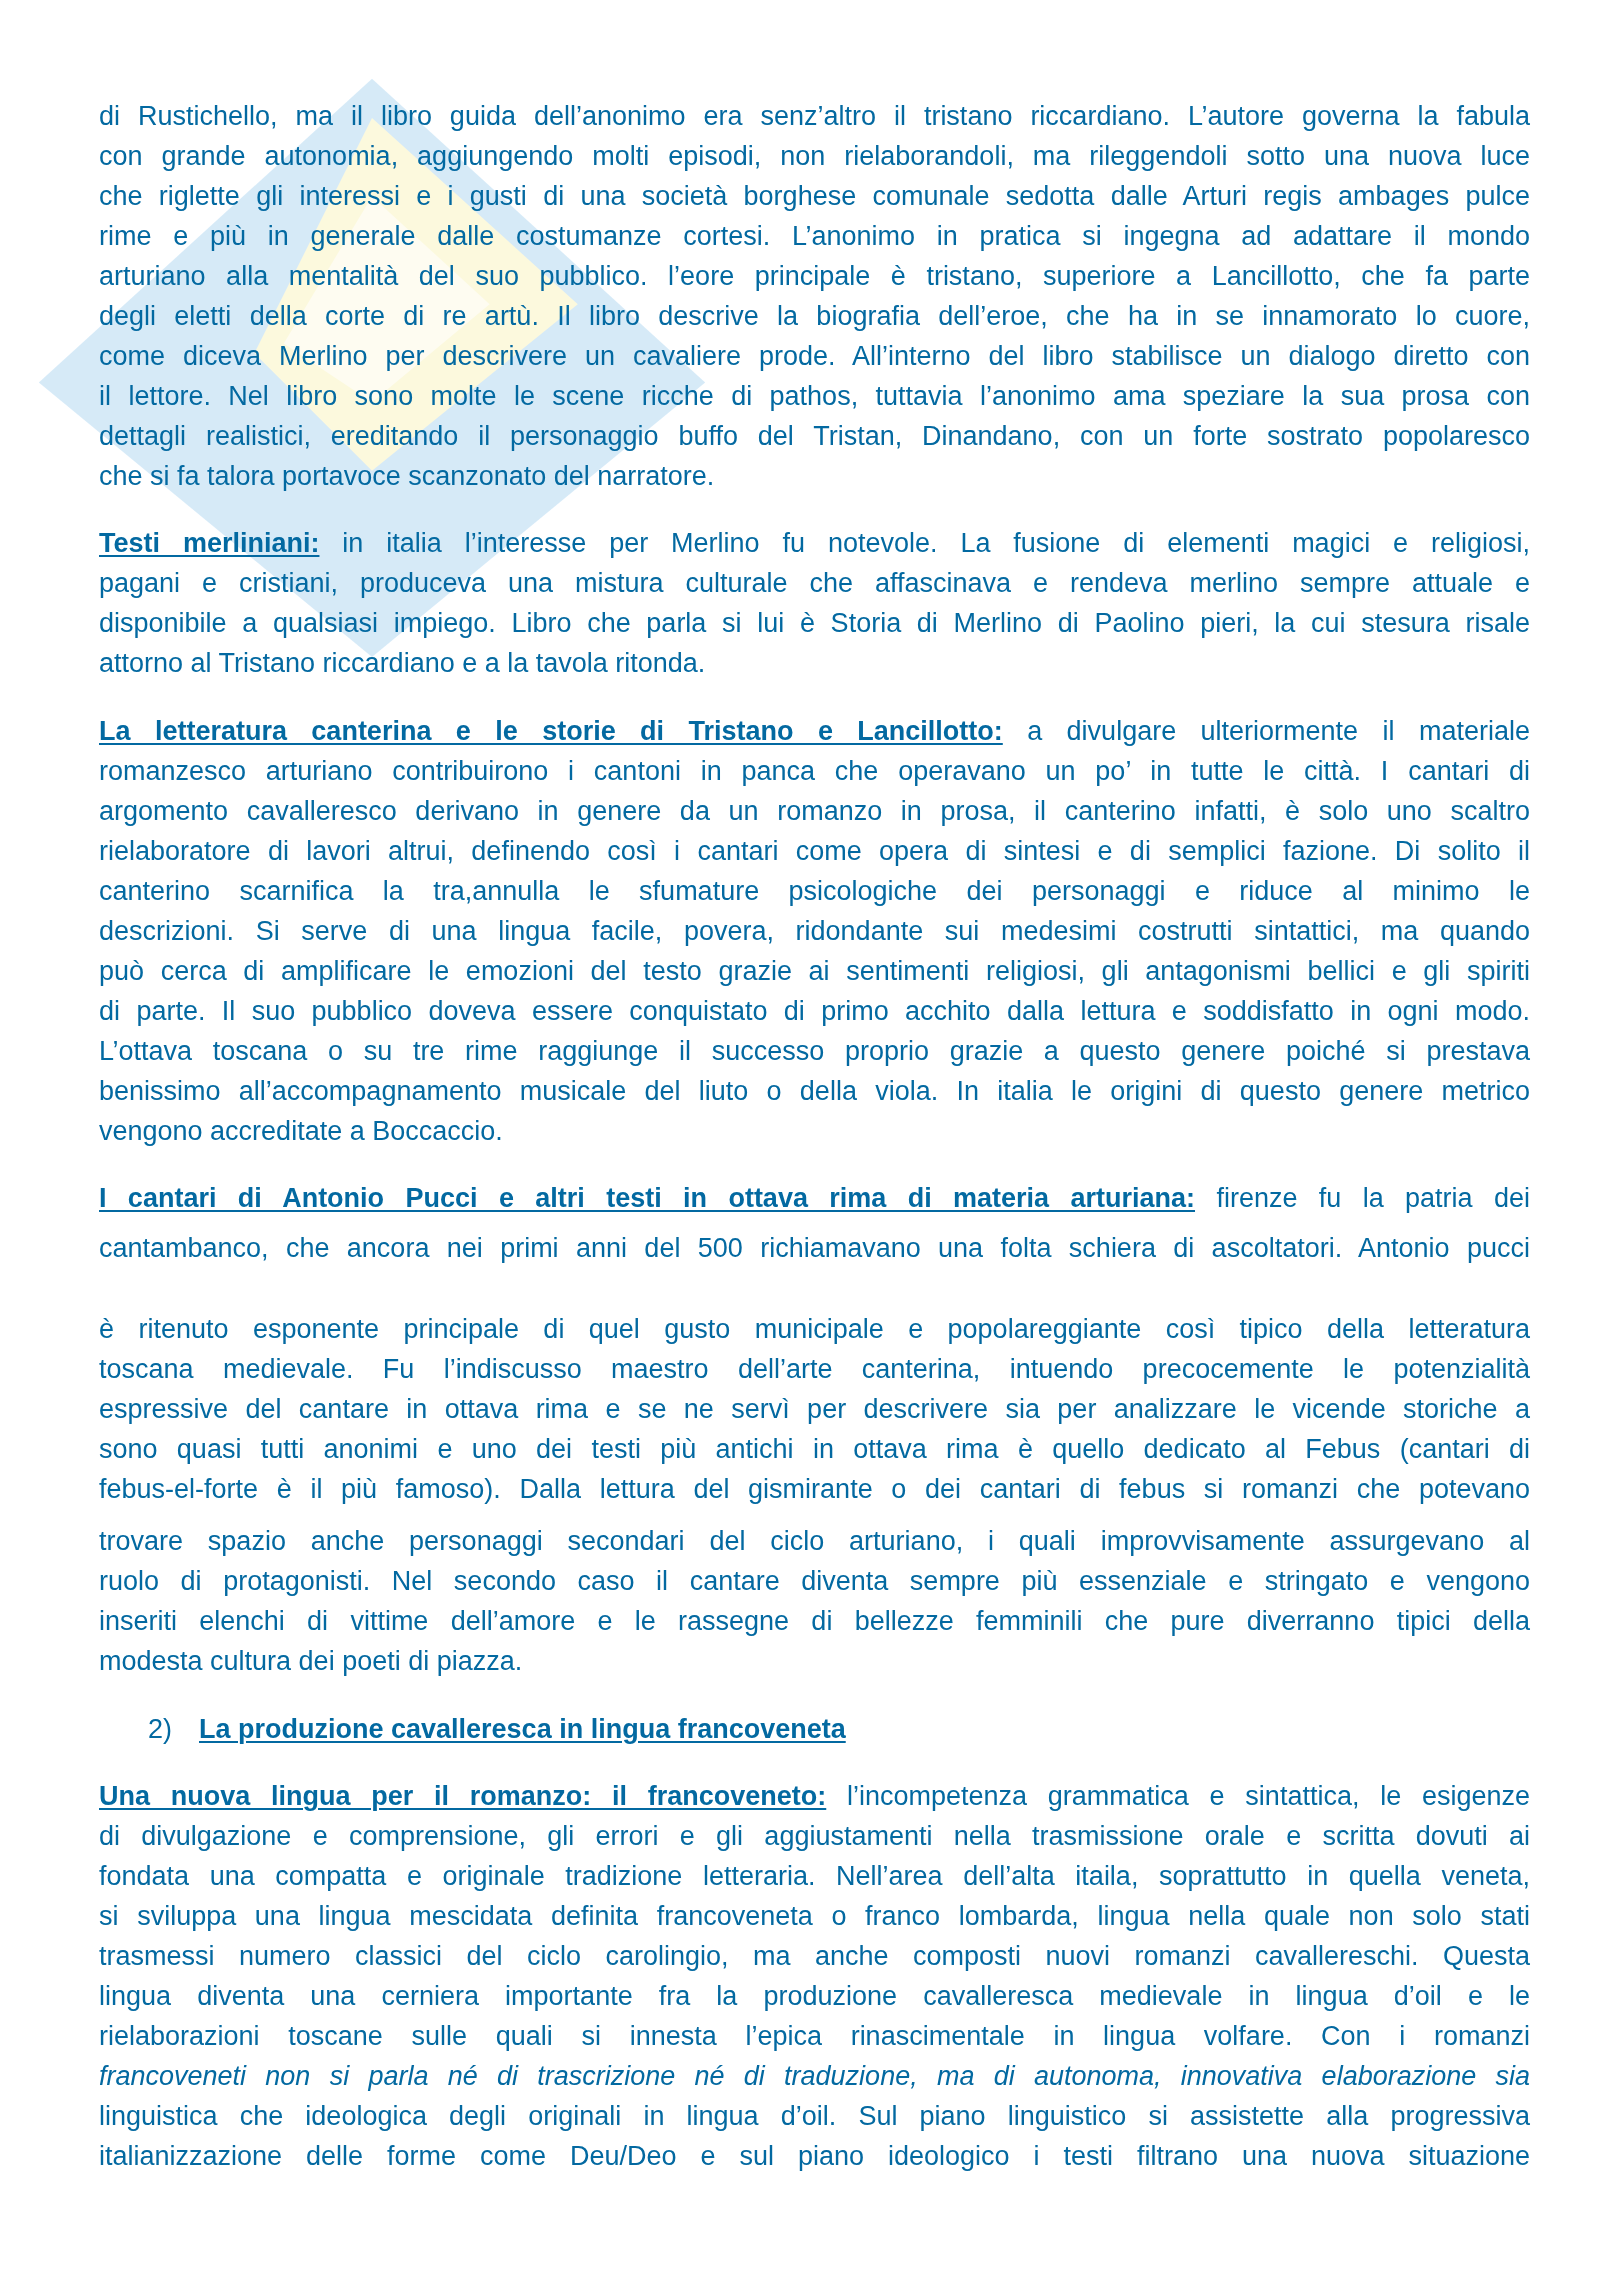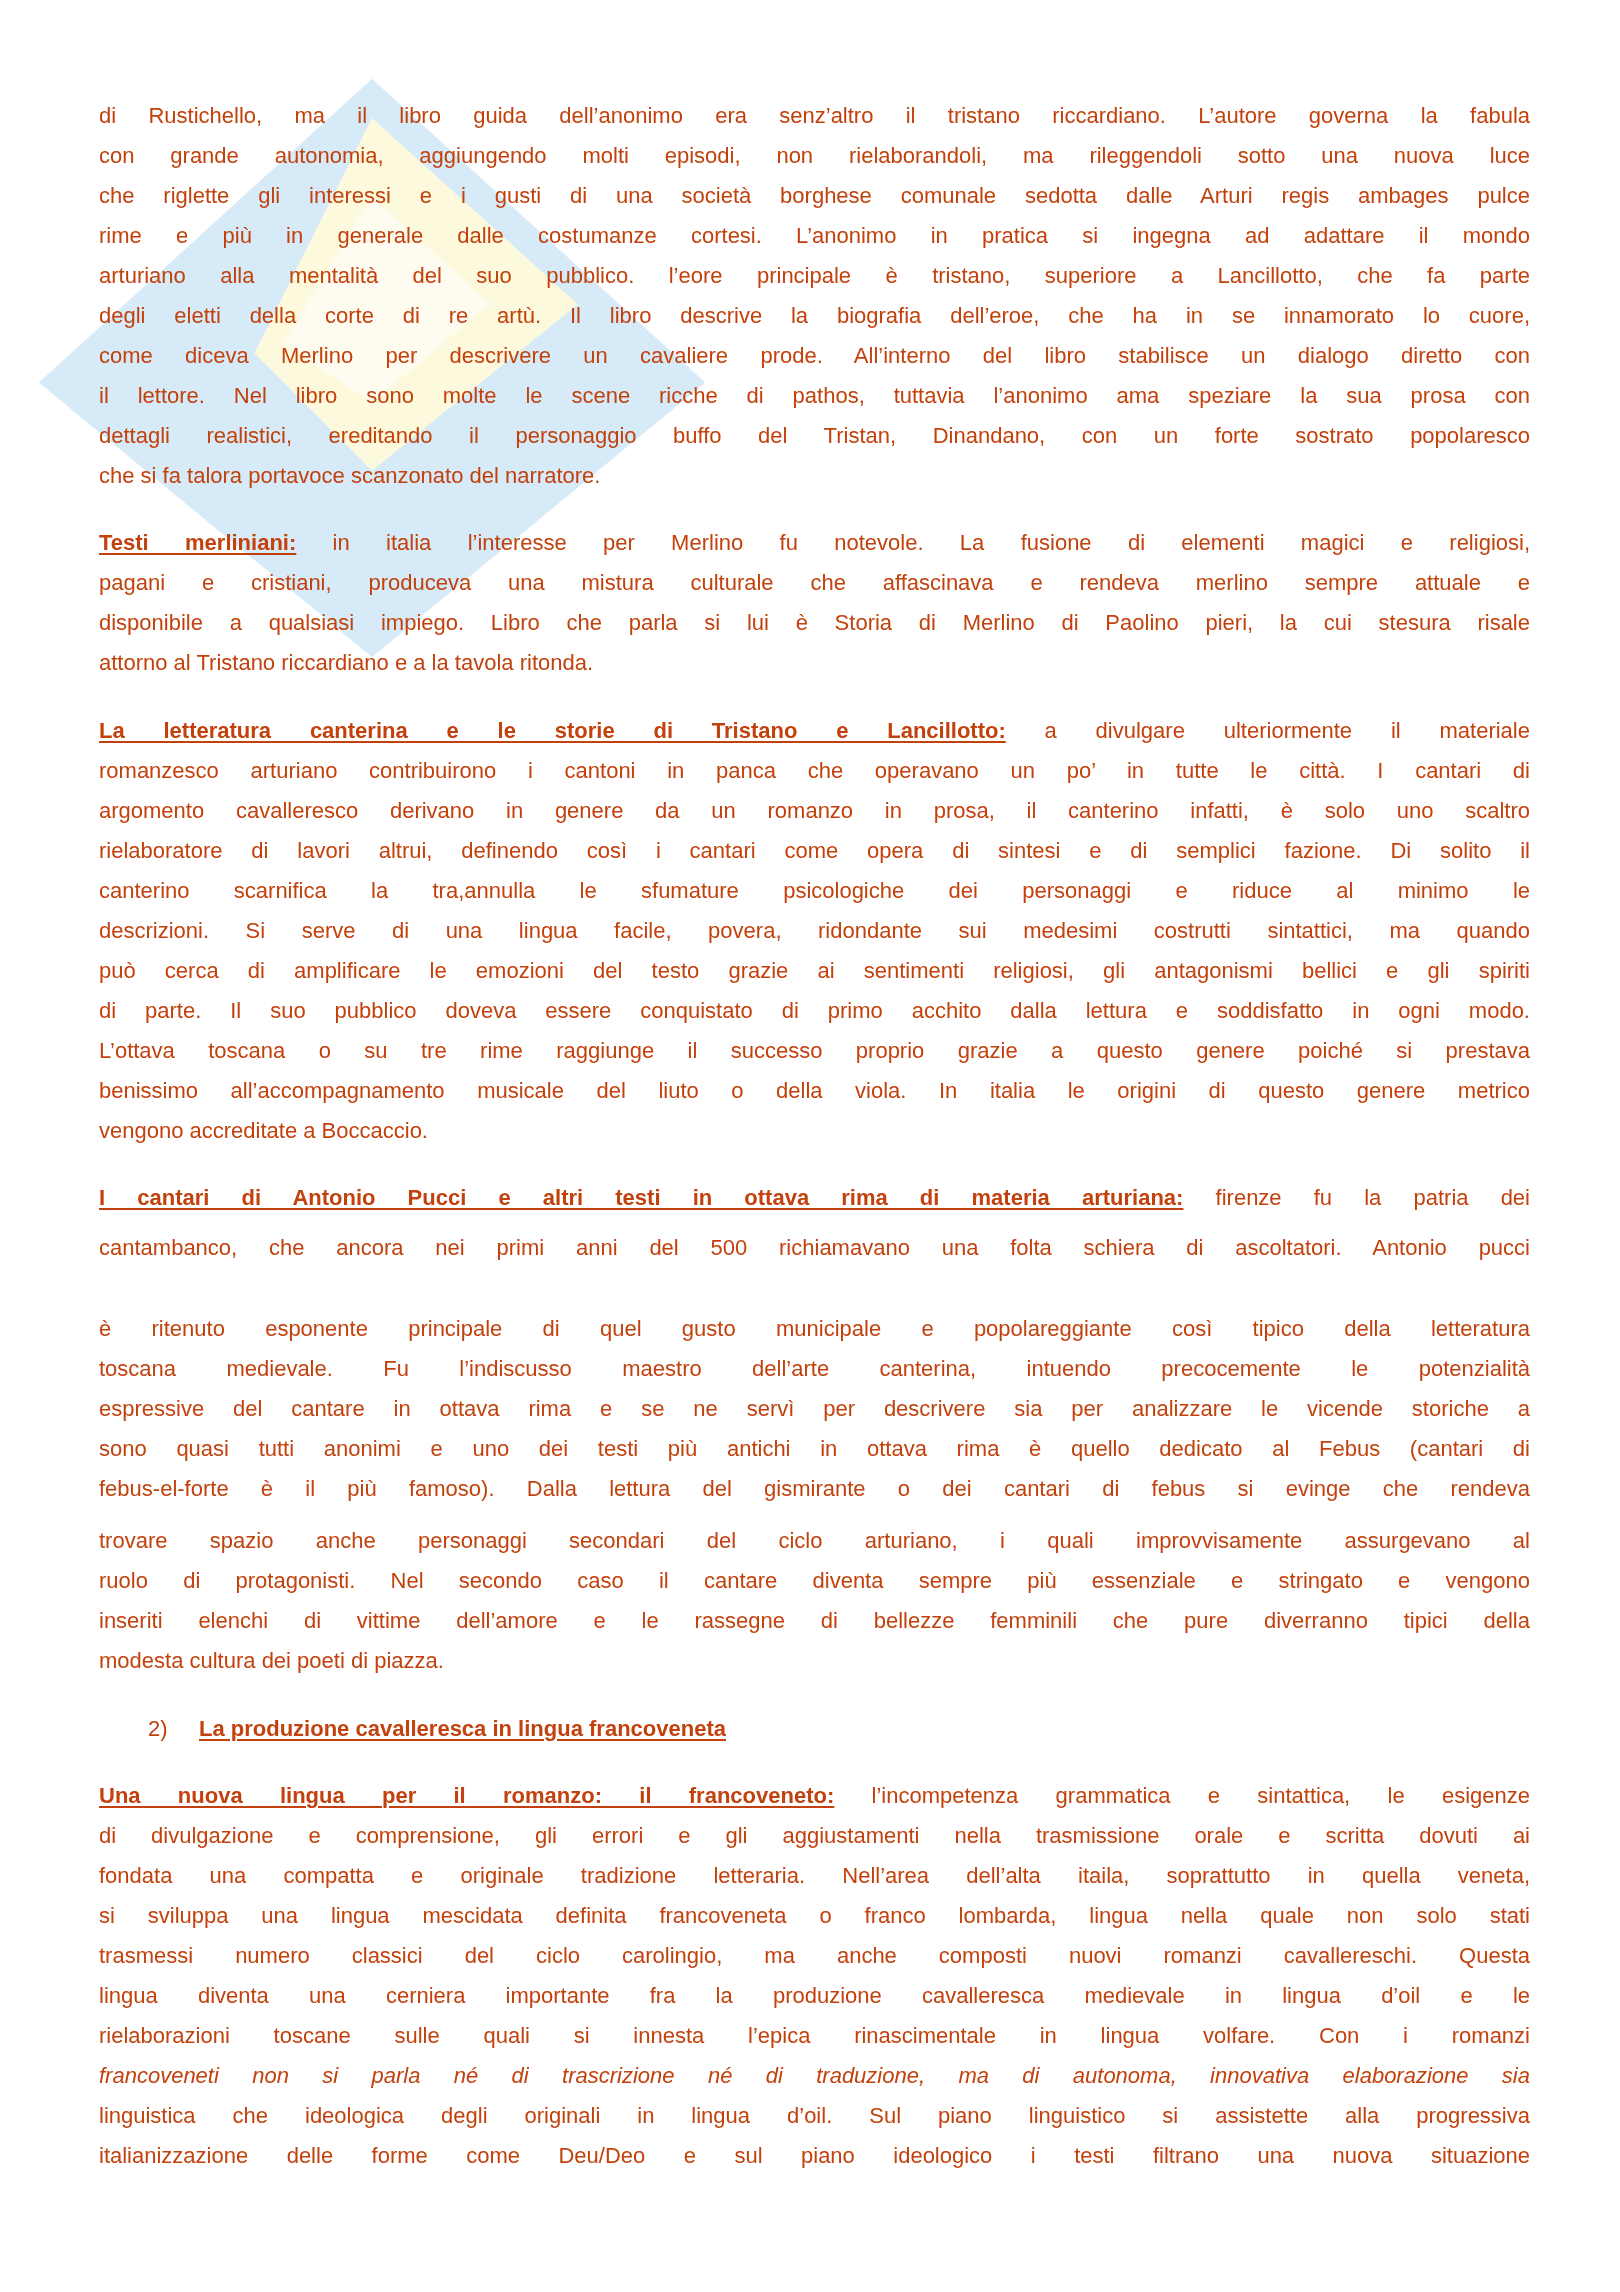--- a/index.html
+++ b/index.html
@@ -1,19 +1,19 @@
 <!DOCTYPE html>
 <html><head>
 <meta charset="utf-8">
 <style>
   html, body { margin: 0; padding: 0; background: #ffffff; }
   body { width: 1620px; height: 2293px; position: relative; overflow: hidden; }
   .page { position: absolute; left: 0; top: 0; width: 1620px; height: 2293px; background: #fff; }
   .watermark { position: absolute; left: 29px; top: 59px; width: 686px; height: 608px; pointer-events: none; opacity: 0.22; }
-  .content { position: absolute; left: 99px; top: 96px; width: 1431px; font-family: "Liberation Sans", sans-serif; font-size: 22px; color: #c2410c; }
+  .content { position: absolute; left: 99px; top: 96px; width: 1431px; font-family: "Liberation Sans", sans-serif; font-size: 27px; color: #0369a1; }
   .para { margin: 0; }
   .line { display: block; height: 40px; line-height: 40px; text-align: justify; text-align-last: justify; white-space: nowrap; overflow: visible; }
   .line.last { text-align-last: left; }
   .head { font-weight: bold; text-decoration: underline; text-decoration-thickness: 2px; text-underline-offset: 2.9px; }
   .gap { height: 27.4px; }
   .section-title { display: block; height: 40px; line-height: 40px; padding-left: 49px; }
   .section-title .num { display: inline-block; width: 51px; }
   .section-title .txt { font-weight: bold; text-decoration: underline; text-decoration-thickness: 2px; text-underline-offset: 2.9px; }
 </style>
 </head>
@@ -63,21 +63,21 @@
         <div class="line last"><span>vengono accreditate a Boccaccio.</span></div>
       </div>
     <div class="gap"></div>
     <div class="para" id="p4">
         <div class="line" style="word-spacing: 0px;"><span class="head">I cantari di Antonio Pucci e altri testi in ottava rima di materia arturiana:</span><span> firenze fu la patria dei</span></div>
         <div class="line" style="word-spacing: 0px; margin-top: 10px;"><span>cantambanco, che ancora nei primi anni del 500 richiamavano una folta schiera di ascoltatori. Antonio pucci</span></div>
         <div class="line" style="word-spacing: 0px; margin-top: 41px;"><span>è ritenuto esponente principale di quel gusto municipale e popolareggiante così tipico della letteratura</span></div>
         <div class="line" style="word-spacing: 0px;"><span>toscana medievale. Fu l’indiscusso maestro dell’arte canterina, intuendo precocemente le potenzialità</span></div>
         <div class="line" style="word-spacing: 0px;"><span>espressive del cantare in ottava rima e se ne servì per descrivere sia per analizzare le vicende storiche a</span></div>
         <div class="line" style="word-spacing: 0px;"><span>sono quasi tutti anonimi e uno dei testi più antichi in ottava rima è quello dedicato al Febus (cantari di</span></div>
-        <div class="line" style="word-spacing: 0px;"><span>febus-el-forte è il più famoso). Dalla lettura del gismirante o dei cantari di febus si evinge che rendeva</span></div>
+        <div class="line" style="word-spacing: 0px;"><span>febus-el-forte è il più famoso). Dalla lettura del gismirante o dei cantari di febus si romanzi che potevano</span></div>
         <div class="line" style="word-spacing: 0px; margin-top: 12px;"><span>trovare spazio anche personaggi secondari del ciclo arturiano, i quali improvvisamente assurgevano al</span></div>
         <div class="line" style="word-spacing: 0px;"><span>ruolo di protagonisti. Nel secondo caso il cantare diventa sempre più essenziale e stringato e vengono</span></div>
         <div class="line" style="word-spacing: 0px;"><span>inseriti elenchi di vittime dell’amore e le rassegne di bellezze femminili che pure diverranno tipici della</span></div>
         <div class="line last"><span>modesta cultura dei poeti di piazza.</span></div>
       </div>
     <div class="gap"></div>
 
     <div class="section-title">
       <span class="num">2)</span><span class="txt">La produzione cavalleresca in lingua francoveneta</span>
     </div>

